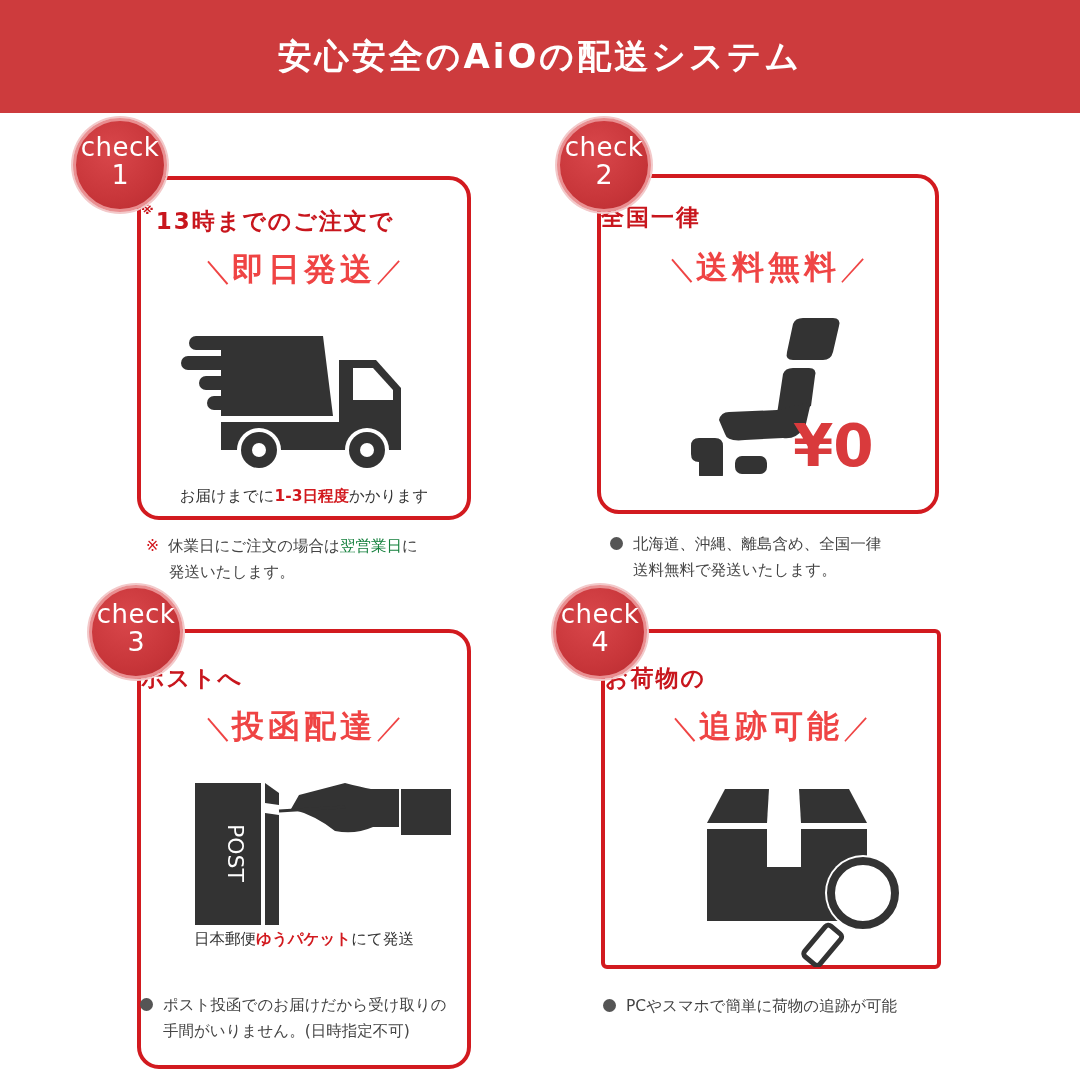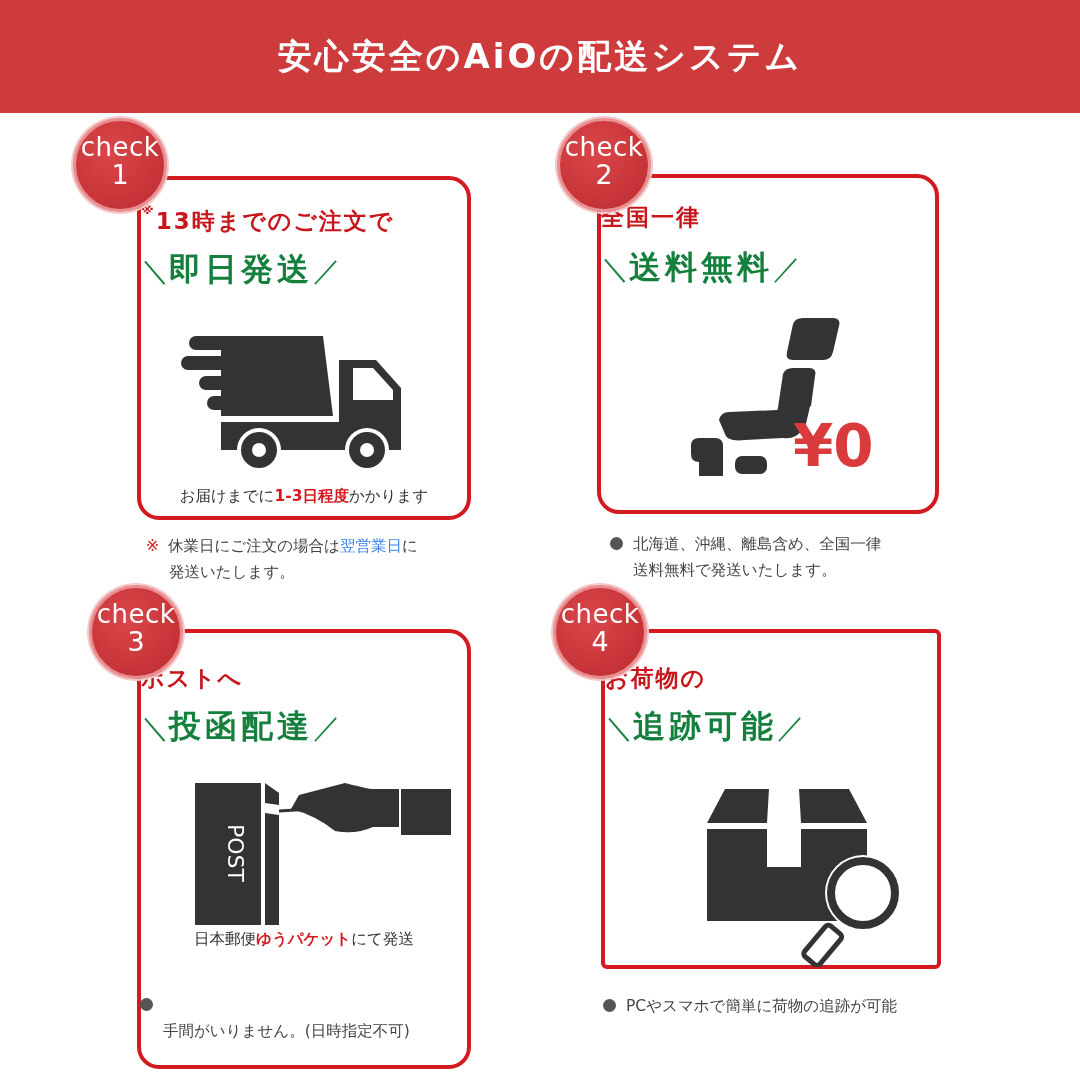--- a/index.html
+++ b/index.html
@@ -26,38 +26,38 @@
   }
   .badge-check { display: block; font-family: "DejaVu Sans", sans-serif; font-size: 26px; margin-top: 14px; line-height: 24px; letter-spacing: 0.5px; }
   .badge-num { display: block; font-family: "DejaVu Sans", sans-serif; font-size: 27px; line-height: 32px; }
 
   .sub-title {
     position: absolute; left: 0; right: 0; text-align: left; color: #c8161d;
     font-size: 23px; font-weight: bold; letter-spacing: 2px;
   }
   .sub-title .mark { font-size: 13px; vertical-align: top; position: relative; top: -4px; }
   .main-title {
-    position: absolute; left: 0; right: 0; color: #15803d;
+    position: absolute; left: 0; right: 0; text-align: center; color: #ef4444;
     font-size: 32px; font-weight: bold; letter-spacing: 4px; white-space: nowrap;
   }
   .main-title .slash { font-weight: normal; font-size: 28px; letter-spacing: 0; }
   .caption {
     position: absolute; left: 0; right: 0; text-align: center; color: #333; font-size: 15.5px; white-space: nowrap;
   }
   .caption .hl { color: #d21a1f; font-weight: bold; }
 
   .note {
     position: absolute; font-size: 15.5px; color: #444; line-height: 26px;
   }
   .note .bullet { display: inline-block; width: 22px; color: #d21a1f; }
   .note .dot {
     display: inline-block; width: 13px; height: 13px; border-radius: 50%; background: #555;
     margin-right: 10px; vertical-align: -1px;
   }
-  .note .hl { color: #3b82f6; }
+  .note .hl { color: #15803d; }
   .note .indent { padding-left: 23px; display: block; }
 
   svg.icon { position: absolute; }
 </style>
 </head>
 <body>
 
 <div class="header">
   <span class="header-title">安心安全のAiOの配送システム</span>
 </div>
@@ -164,21 +164,21 @@
   </svg>
   <div class="caption" style="top:296px;">
     <span>日本郵便</span><span class="hl">ゆうパケット</span><span>にて発送</span>
   </div>
 </div>
 <div class="badge" style="left:89px; top:585px;">
   <span class="badge-check">check</span>
   <span class="badge-num">3</span>
 </div>
 <div class="note" style="left:140px; top:992px;">
-  <span class="dot"></span>
+  <span class="dot"></span><span>ポスト投函でのお届けだから受け取りの</span>
   <span class="indent">手間がいりません。(日時指定不可)</span>
 </div>
 
 <div class="card" style="left:601px; top:629px; width:340px; height:340px;border-radius:6px;">
   <div class="sub-title" style="top:30px;">
     <span>お荷物の</span>
   </div>
   <div class="main-title" style="top:72px;">
     <span class="slash">＼</span><span>追跡可能</span><span class="slash">／</span>
   </div>

